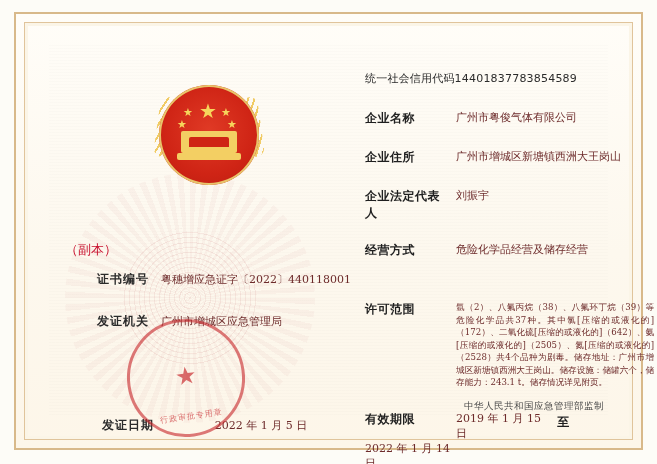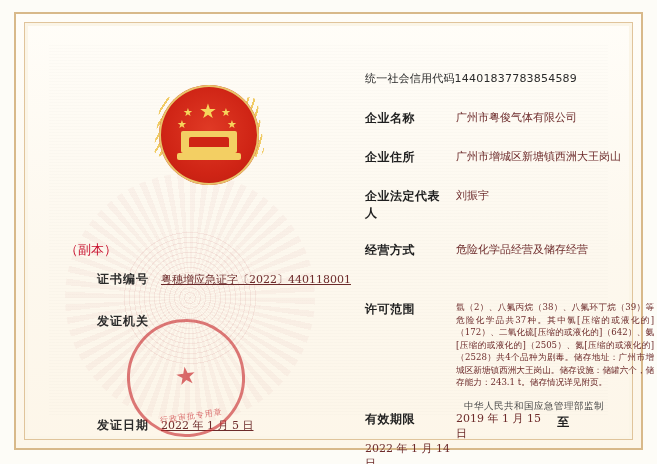--- a/index.html
+++ b/index.html
@@ -112,22 +112,22 @@
   .lf-row{position:relative;margin-bottom:26px;height:16px;}
   .lf-label{
     position:absolute;left:8px;top:0;width:62px;
     font-size:12px;font-weight:bold;color:#2b2b2b;letter-spacing:1px;
   }
   .lf-value{
     position:absolute;left:72px;top:1px;width:200px;
     font-size:11px;color:#7a2e2e;
     font-family:"DejaVu Serif","Liberation Serif",serif;
   }
-  .lf-value.ink{color:#6d2b2b;text-decoration:underline;}
-  .lf-row.issue{margin-top:88px;}
+  .lf-value.ink{color:#6d2b2b;}
+  .lf-row.issue{margin-top:88px;text-align:center;}
 
   
   .seal{
     position:absolute;left:62px;top:256px;width:112px;height:112px;
     border-radius:50%;
     border:3px solid rgba(200,40,45,.72);
     color:rgba(200,40,45,.78);
     transform:rotate(-8deg);
     opacity:.85;
   }
@@ -208,20 +208,21 @@
 
       <div class="doc-subtitle">（副本）</div>
 
       <div class="left-fields">
         <div class="lf-row">
           <span class="lf-label">证书编号</span>
           <span class="lf-value ink">粤穗增应急证字〔2022〕440118001</span>
         </div>
         <div class="lf-row">
           <span class="lf-label">发证机关</span>
+          <span class="lf-value ink">广州市增城区应急管理局</span>
         </div>
         <div class="lf-row issue">
           <span class="lf-label">发证日期</span>
           <span class="lf-value ink">2022 年 1 月 5 日</span>
         </div>
       </div>
 
       <div class="seal">
         <div class="seal-star">★</div>
         <div class="seal-bottom">行政审批专用章</div>

